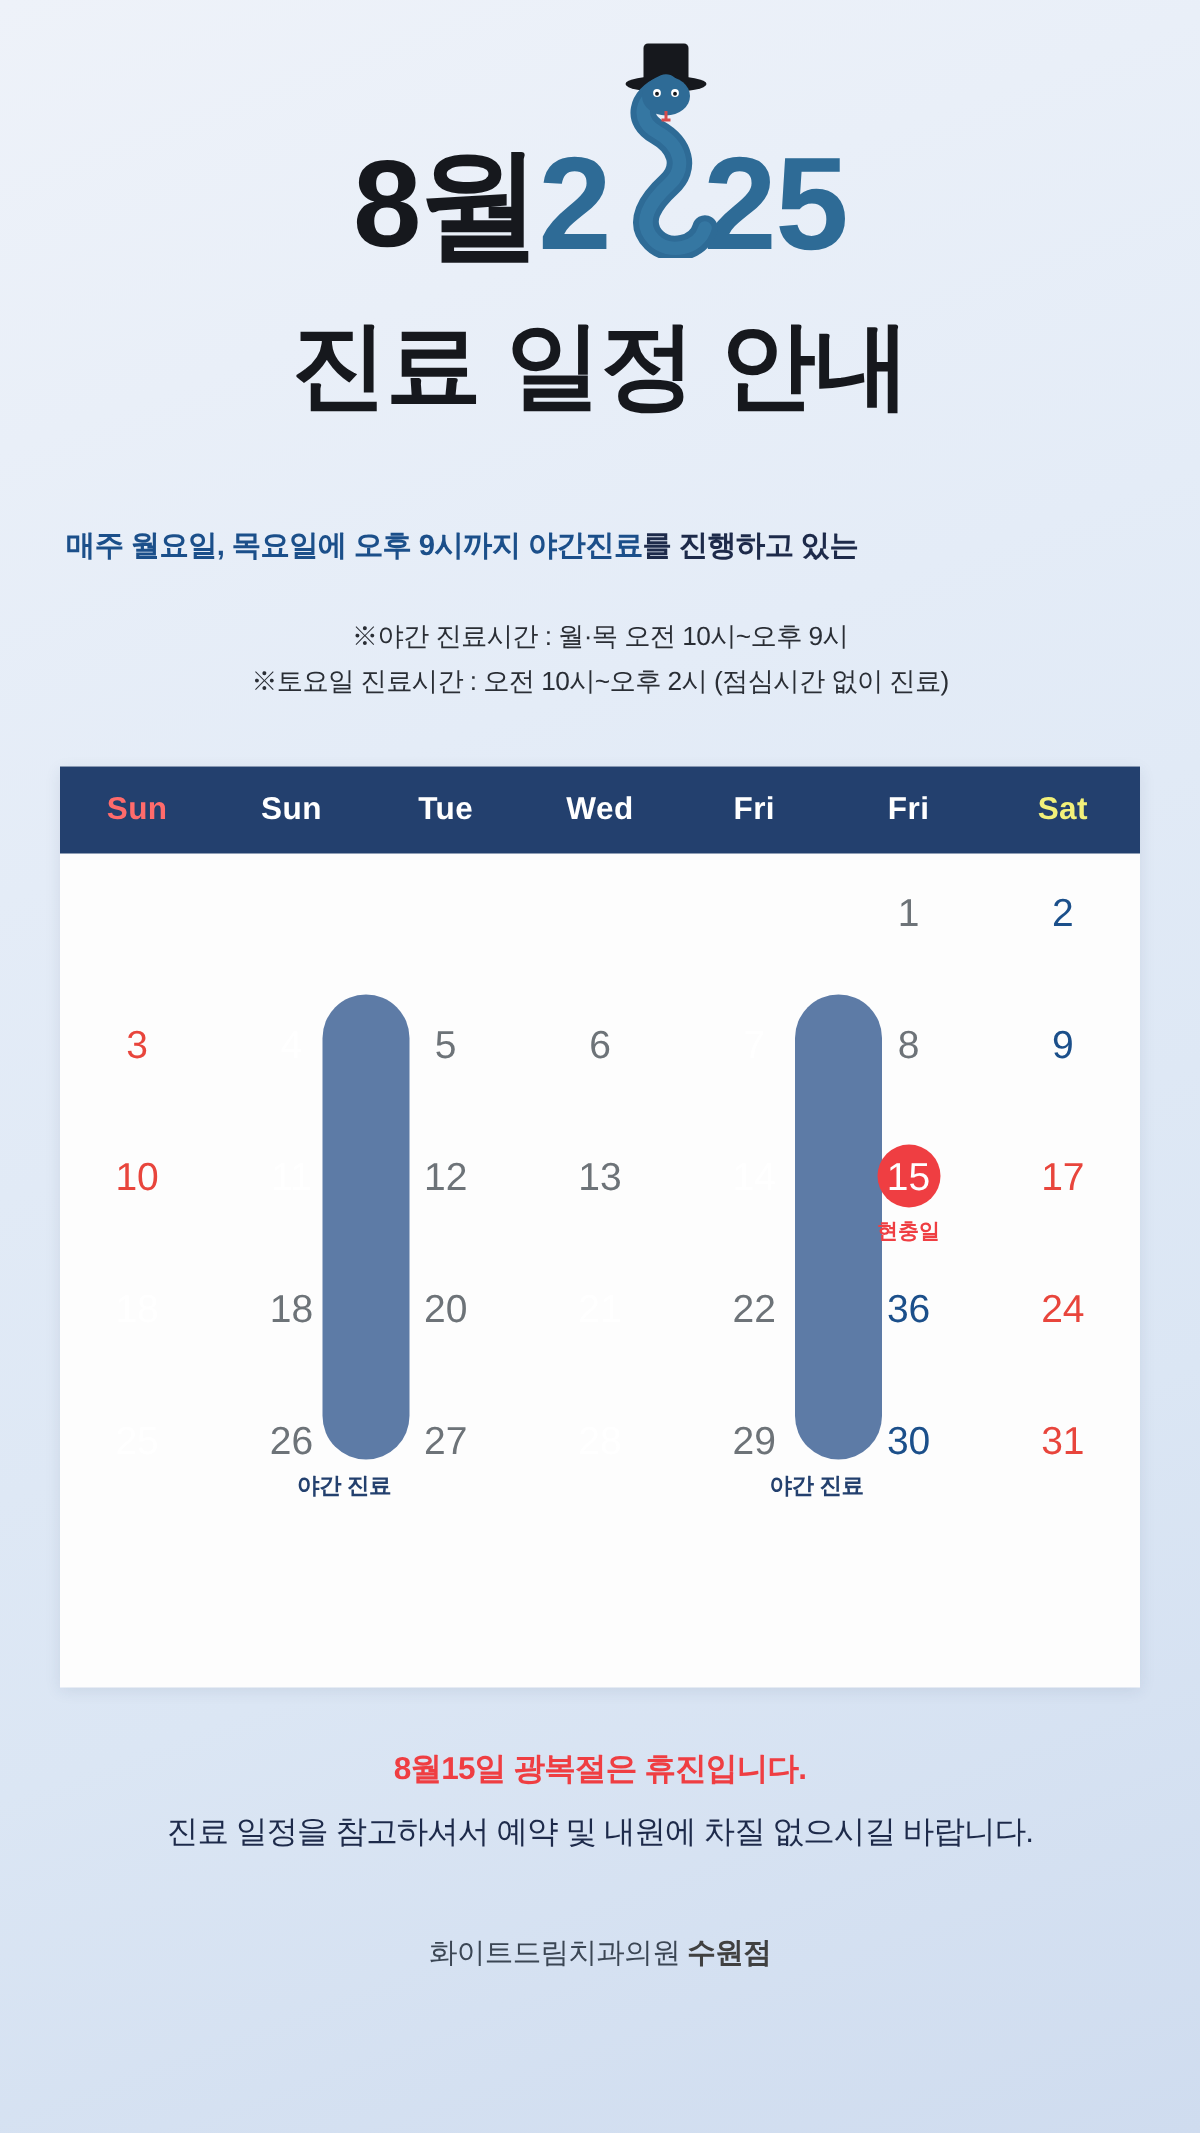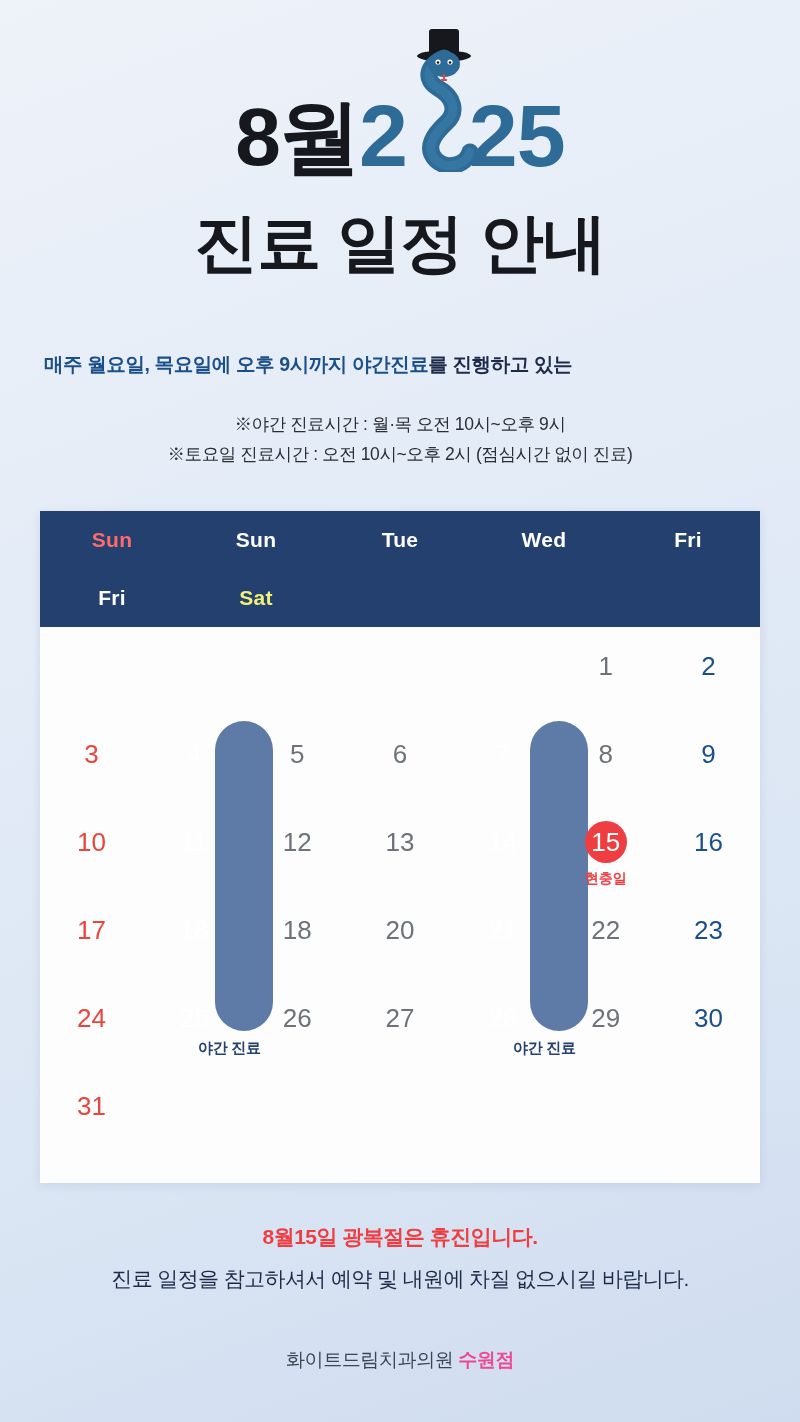--- a/index.html
+++ b/index.html
@@ -91,21 +91,21 @@
   }
 
   
   .calendar {
     margin: 42px 40px 0 40px;
     background: #fdfdfd;
     box-shadow: 0 2px 10px rgba(40,60,100,.10);
   }
   .cal-head {
     display: grid;
-    grid-template-columns: repeat(5, 1fr);
+    grid-template-columns: repeat(7, 1fr);
     background: #23406e;
   }
   .cal-head div {
     text-align: center;
     padding: 17px 0;
     font-size: 21px;
     font-weight: bold;
     color: #ffffff;
     letter-spacing: .3px;
   }
@@ -199,21 +199,21 @@
     color: #1d2a4a;
     letter-spacing: -0.6px;
   }
   .brand {
     margin-top: 54px;
     text-align: center;
     font-size: 19px;
     color: #3b4654;
     letter-spacing: -0.4px;
   }
-  .brand b { color: #ec4899; font-family: Liberation Serif, serif; }
+  .brand b { color: #404040; font-family: Liberation Serif, serif; }
 </style>
 </head>
 <body>
 
 <div class="header">
   <div class="title-row">
     <span class="title-month">8월</span>
     <span class="title-year">
       <span class="year-2">2</span><span class="year-gap"></span><span class="year-25">25</span>
     </span>
@@ -309,42 +309,39 @@
           <div class="num">13</div>
         </div>
         <div class="cell">
           <div class="num onband">14</div>
         </div>
         <div class="cell">
           <div class="num holiday">15</div>
           <div class="cell-label red">현충일</div>
         </div>
         <div class="cell">
-          <div class="num sat">16</div>
-        </div>
-        <div class="cell">
           <div class="num sun">17</div>
         </div>
         <div class="cell">
           <div class="num onband">18</div>
         </div>
         <div class="cell">
           <div class="num">18</div>
         </div>
         <div class="cell">
           <div class="num">20</div>
         </div>
         <div class="cell">
           <div class="num onband">21</div>
         </div>
         <div class="cell">
           <div class="num">22</div>
         </div>
         <div class="cell">
-          <div class="num sat">23</div>
+          <div class="num sat">36</div>
         </div>
         <div class="cell">
           <div class="num sun">24</div>
         </div>
         <div class="cell">
           <div class="num onband">25</div>
         </div>
         <div class="cell">
           <div class="num">26</div>
         </div>

